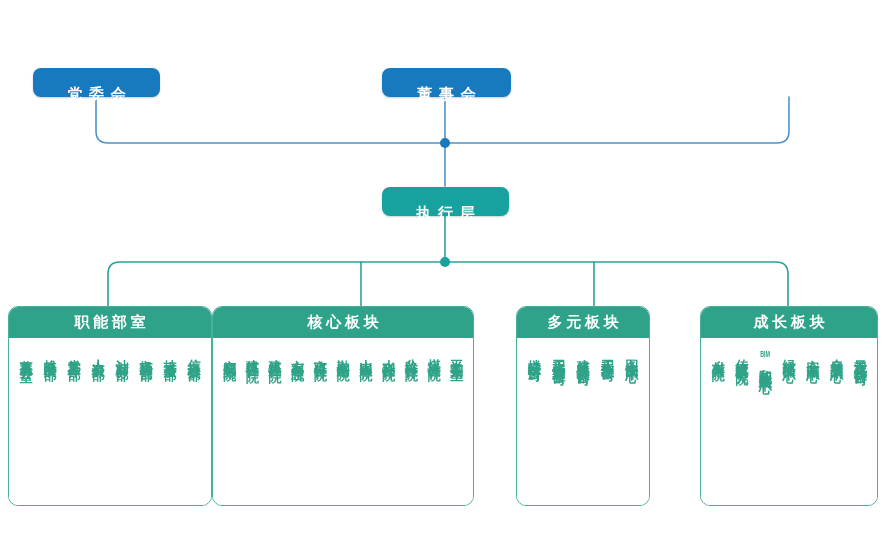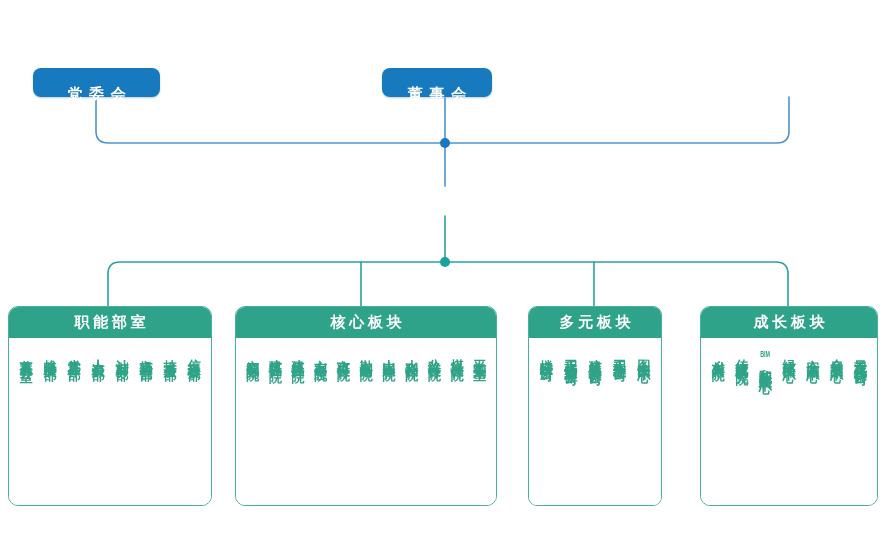--- a/index.html
+++ b/index.html
@@ -44,62 +44,65 @@
     <path class="p-teal" d="M108,306 V274 Q108,262 120,262 H776 Q788,262 788,274 V306"></path>
     <path class="p-teal" d="M361,262 V306"></path>
     <path class="p-teal" d="M594,262 V306"></path>
     <circle cx="445" cy="262" r="5" fill="var(--teal)"></circle>
   </svg>
 
   <div class="nodebox nb-blue" style="left:33px;top:68px;width:127px;height:29px;">
     <span>党委会</span>
   </div>
 
-  <div class="nodebox nb-blue" style="left:382px;top:68px;width:110px;height:29px;">
+  <div class="nodebox nb-blue" style="left:382px;top:68px;width:129px;height:29px;">
     <span>董事会</span>
   </div>
 
 
+  <div class="nodebox nb-teal" style="left:382px;top:187px;width:127px;height:29px;">
+    <span>执行层</span>
+  </div>
 
   <div class="panel" style="left:8px;top:306px;width:202px;height:198px;">
     <div class="panel-header">
       <span>职能部室</span>
     </div>
     <div class="panel-body">
         <div class="col">董事会办公室</div>
         <div class="col">战略发展部</div>
         <div class="col">党群工作部</div>
         <div class="col">人力资源部</div>
         <div class="col">计划财务部</div>
         <div class="col">市场经营部</div>
         <div class="col">技术质量部</div>
         <div class="col">信息科技部</div>
       </div>
   </div>
 
-  <div class="panel" style="left:235px;top:306px;width:260px;height:198px;">
+  <div class="panel" style="left:212px;top:306px;width:260px;height:198px;">
     <div class="panel-header">
       <span>核心板块</span>
     </div>
     <div class="panel-body">
         <div class="col">空间规划院</div>
         <div class="col">建筑设计一院</div>
         <div class="col">建筑设计二院</div>
         <div class="col">方案创意院</div>
         <div class="col">市政设计院</div>
         <div class="col">勘察测绘院</div>
         <div class="col">山水园林院</div>
         <div class="col">水利设计院</div>
         <div class="col">公路设计院</div>
         <div class="col">煤炭设计院</div>
         <div class="col">平客策划室</div>
       </div>
   </div>
 
-  <div class="panel" style="left:528px;top:306px;width:132px;height:198px;border-radius:9px;">
+  <div class="panel" style="left:516px;top:306px;width:132px;height:198px;">
     <div class="panel-header">
       <span>多元板块</span>
     </div>
     <div class="panel-body">
         <div class="col">楼宇经济公司</div>
         <div class="col">工程咨询管理公司</div>
         <div class="col">建筑装饰设计公司</div>
         <div class="col">工程监理公司</div>
         <div class="col">图文快印中心</div>
       </div>

